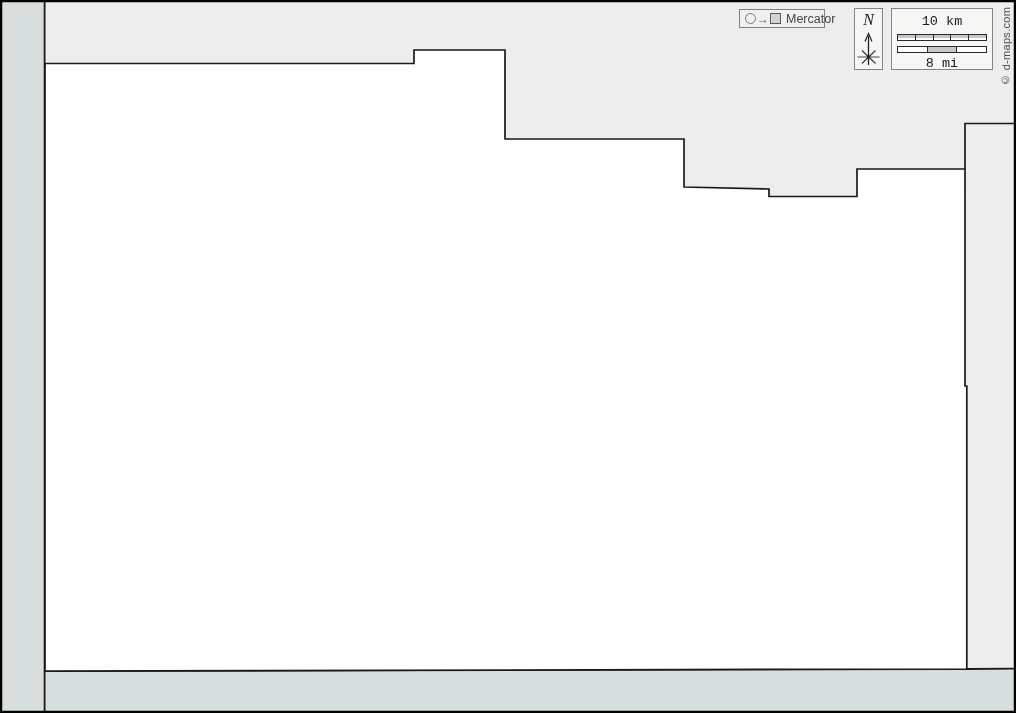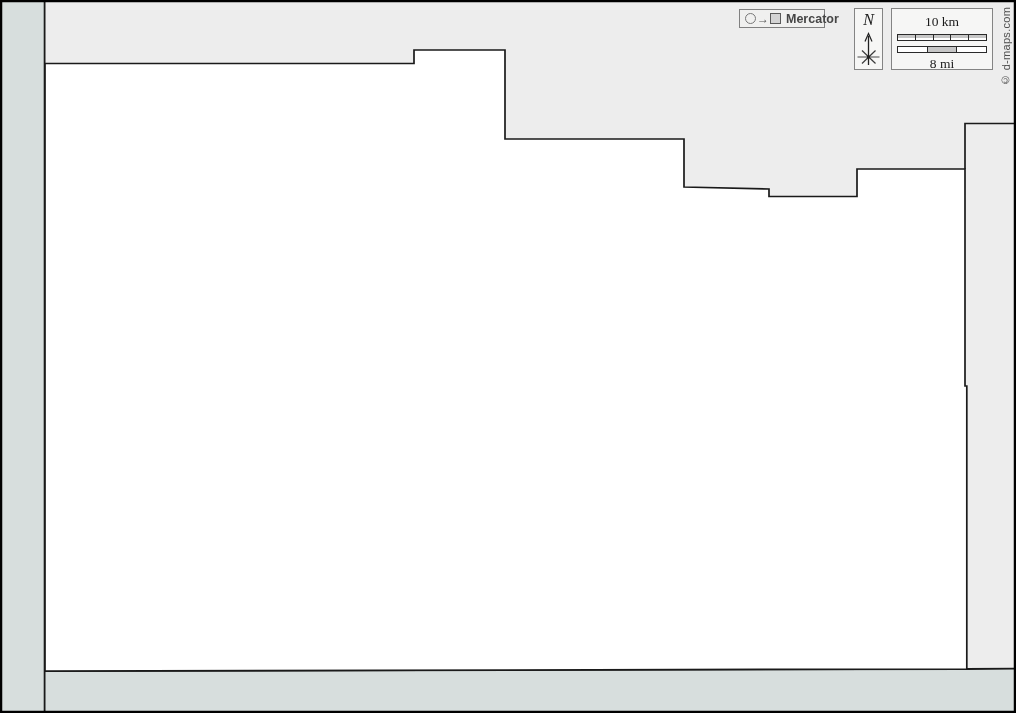--- a/index.html
+++ b/index.html
@@ -16,21 +16,21 @@
   .proj-badge{
     position:absolute;left:739px;top:9px;
     width:86px;height:19px;
     background:#f0f0ef;border:1px solid #808080;
     display:flex;align-items:center;
     box-sizing:border-box;padding-left:5px;
   }
   .proj-circle{width:9px;height:9px;border:1.5px solid #787878;border-radius:50%;flex:none;}
   .proj-arrow{font-size:12px;color:#555;line-height:1;margin:0 1px;flex:none;}
   .proj-square{width:9px;height:9px;border:1.5px solid #5a5a5a;background:#d4d4d4;flex:none;}
-  .proj-label{margin-left:5px;font-size:12.5px;color:#464646;white-space:nowrap;font-weight:bold;}
+  .proj-label{margin-left:5px;font-size:12.5px;color:#464646;white-space:nowrap;}
 
   
   .compass-box{
     position:absolute;left:854px;top:8px;
     width:27px;height:60px;
     background:#f6f6f5;border:1px solid #848484;
     box-sizing:content-box;
   }
   .compass-n{
     text-align:center;
@@ -39,21 +39,21 @@
     line-height:1;margin-top:3px;
   }
   .compass-glyph{display:block;margin:0 auto;}
 
   
   .scale-box{
     position:absolute;left:891px;top:8px;
     width:100px;height:60px;
     background:#f6f6f5;border:1px solid #848484;
     box-sizing:content-box;
-    font-family:Liberation Serif, serif;color:#1a1a1a;
+    font-family:Liberation Mono, monospace;color:#1a1a1a;
   }
   .scale-km-label,.scale-mi-label{
     text-align:center;font-size:13.5px;line-height:1;
   }
   .scale-km-label{margin-top:6px;margin-bottom:5px;}
   .scale-mi-label{margin-top:4px;}
   .scale-bar{
     height:5px;margin:0 5px;border:1px solid #2a2a2a;
     display:flex;
   }

